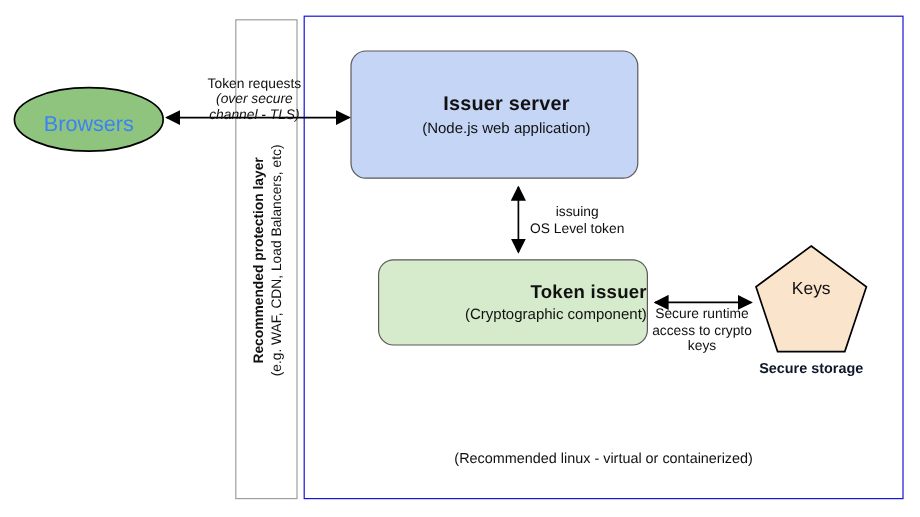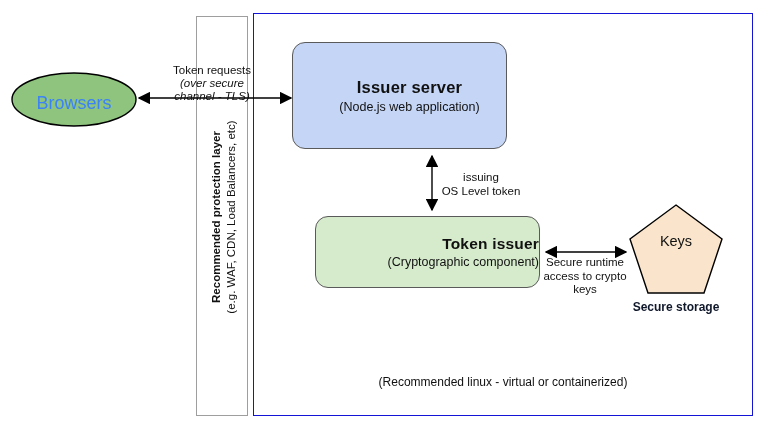--- a/index.html
+++ b/index.html
@@ -109,21 +109,21 @@
     align-items: center;
     justify-content: center;
     font-size: 18px;
     color: #3b82f6;
   }
 
   .issuer-box {
     position: absolute;
     left: 292px;
     top: 42px;
-    width: 215px;
+    width: 240px;
     height: 107px;
     background: #c5d5f5;
     border: 1.4px solid #5a5a5a;
     border-radius: 13px;
     box-sizing: border-box;
     display: flex;
     flex-direction: column;
     align-items: center;
     justify-content: center;
     gap: 3px;

